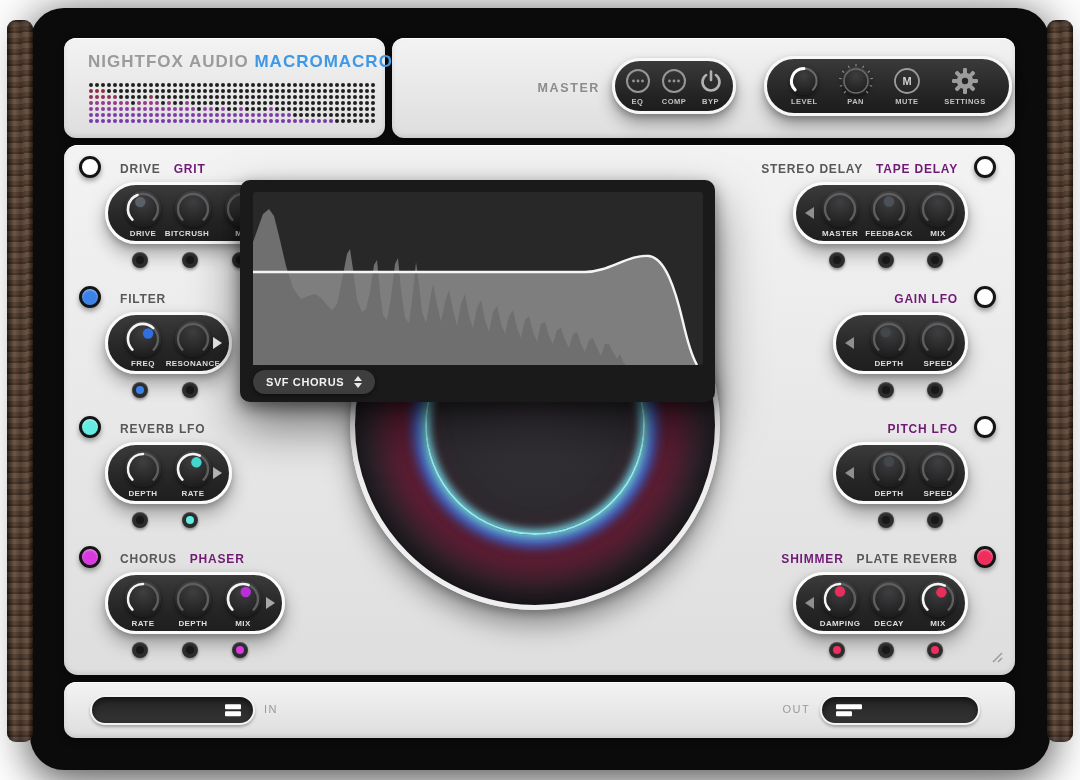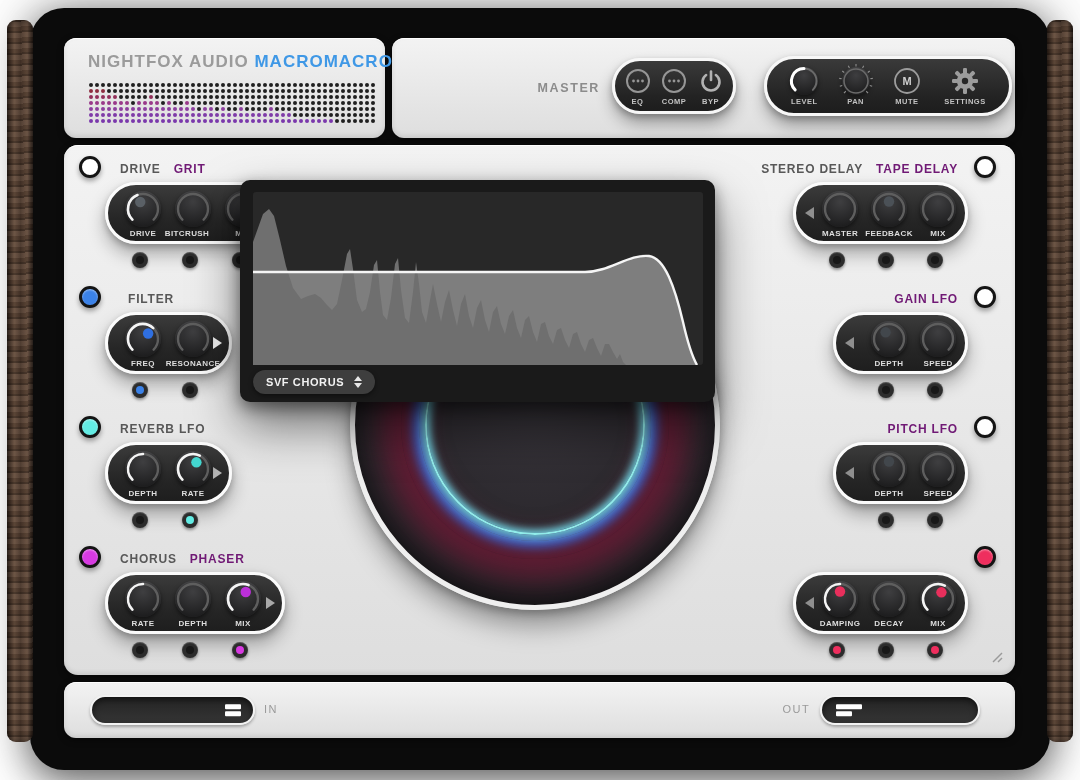--- a/index.html
+++ b/index.html
@@ -554,21 +554,21 @@
         </div>
         <div class="sbtn" style="left: 182px; top: 252px;">
           <i style="background: rgb(24, 24, 24);"></i>
         </div>
         <div class="sbtn" style="left: 232px; top: 252px;">
           <i style="background: rgb(24, 24, 24);"></i>
         </div>
       </div>
       <div style="position: absolute; inset: 0px; pointer-events: auto;">
         <div class="led" style="left: 79px; top: 286px; background: rgb(59, 130, 232);"></div>
-        <div class="tabrow" style="left: 120px; top: 289px; margin-left: 8px;"><span class="tab active">FILTER</span></div>
+        <div class="tabrow" style="left: 120px; top: 289px;"><span class="tab active">FILTER</span></div>
         <div class="pill" style="left: 105px; top: 312px; width: 127px;">
           <div class="arrow r" style="left: 105px; top: 22px; border-left-color: rgb(242, 242, 242);"></div>
           <div class="knob" style="left: 17px; top: 6px;">
             <svg width="36" height="36">
               <path d="M7.39 28.61 A15 15 0 1 1 28.61 28.61" fill="none" stroke="#5e5e5e" stroke-width="2.4" stroke-linecap="round"></path>
               <path d="M7.39 28.61 A15 15 0 0 1 28.27 7.07" fill="none" stroke="#f4f4f4" stroke-width="2.6" stroke-linecap="round"></path>
               <circle cx="23.134103294465167" cy="12.532735294339414" r="5.2" fill="#2f6fe0"></circle>
             </svg>
           </div>
           <div class="klabel" style="left: -2px; top: 44px;">FREQ</div>
@@ -733,20 +733,21 @@
         </div>
         <div class="sbtn" style="left: 878px; top: 512px;">
           <i style="background: rgb(24, 24, 24);"></i>
         </div>
         <div class="sbtn" style="left: 927px; top: 512px;">
           <i style="background: rgb(24, 24, 24);"></i>
         </div>
       </div>
       <div style="position: absolute; inset: 0px; pointer-events: auto;">
         <div class="led" style="left: 974px; top: 546px; background: rgb(239, 46, 94);"></div>
+        <div class="tabrow right" style="right: 122px; top: 549px;"><span class="tab">SHIMMER</span><span class="tab active">PLATE REVERB</span></div>
         <div class="pill" style="left: 793px; top: 572px; width: 175px;">
           <div class="arrow l" style="left: 9px; top: 22px; border-right-color: rgb(143, 143, 143);"></div>
           <div class="knob" style="left: 26px; top: 6px;">
             <svg width="36" height="36">
               <path d="M7.39 28.61 A15 15 0 1 1 28.61 28.61" fill="none" stroke="#5e5e5e" stroke-width="2.4" stroke-linecap="round"></path>
               <path d="M7.39 28.61 A15 15 0 0 1 18.00 3.00" fill="none" stroke="#f4f4f4" stroke-width="2.6" stroke-linecap="round"></path>
               <circle cx="18" cy="10.5" r="5.2" fill="#e82f5c"></circle>
             </svg>
           </div>
           <div class="klabel" style="left: 7px; top: 44px;">DAMPING</div>

